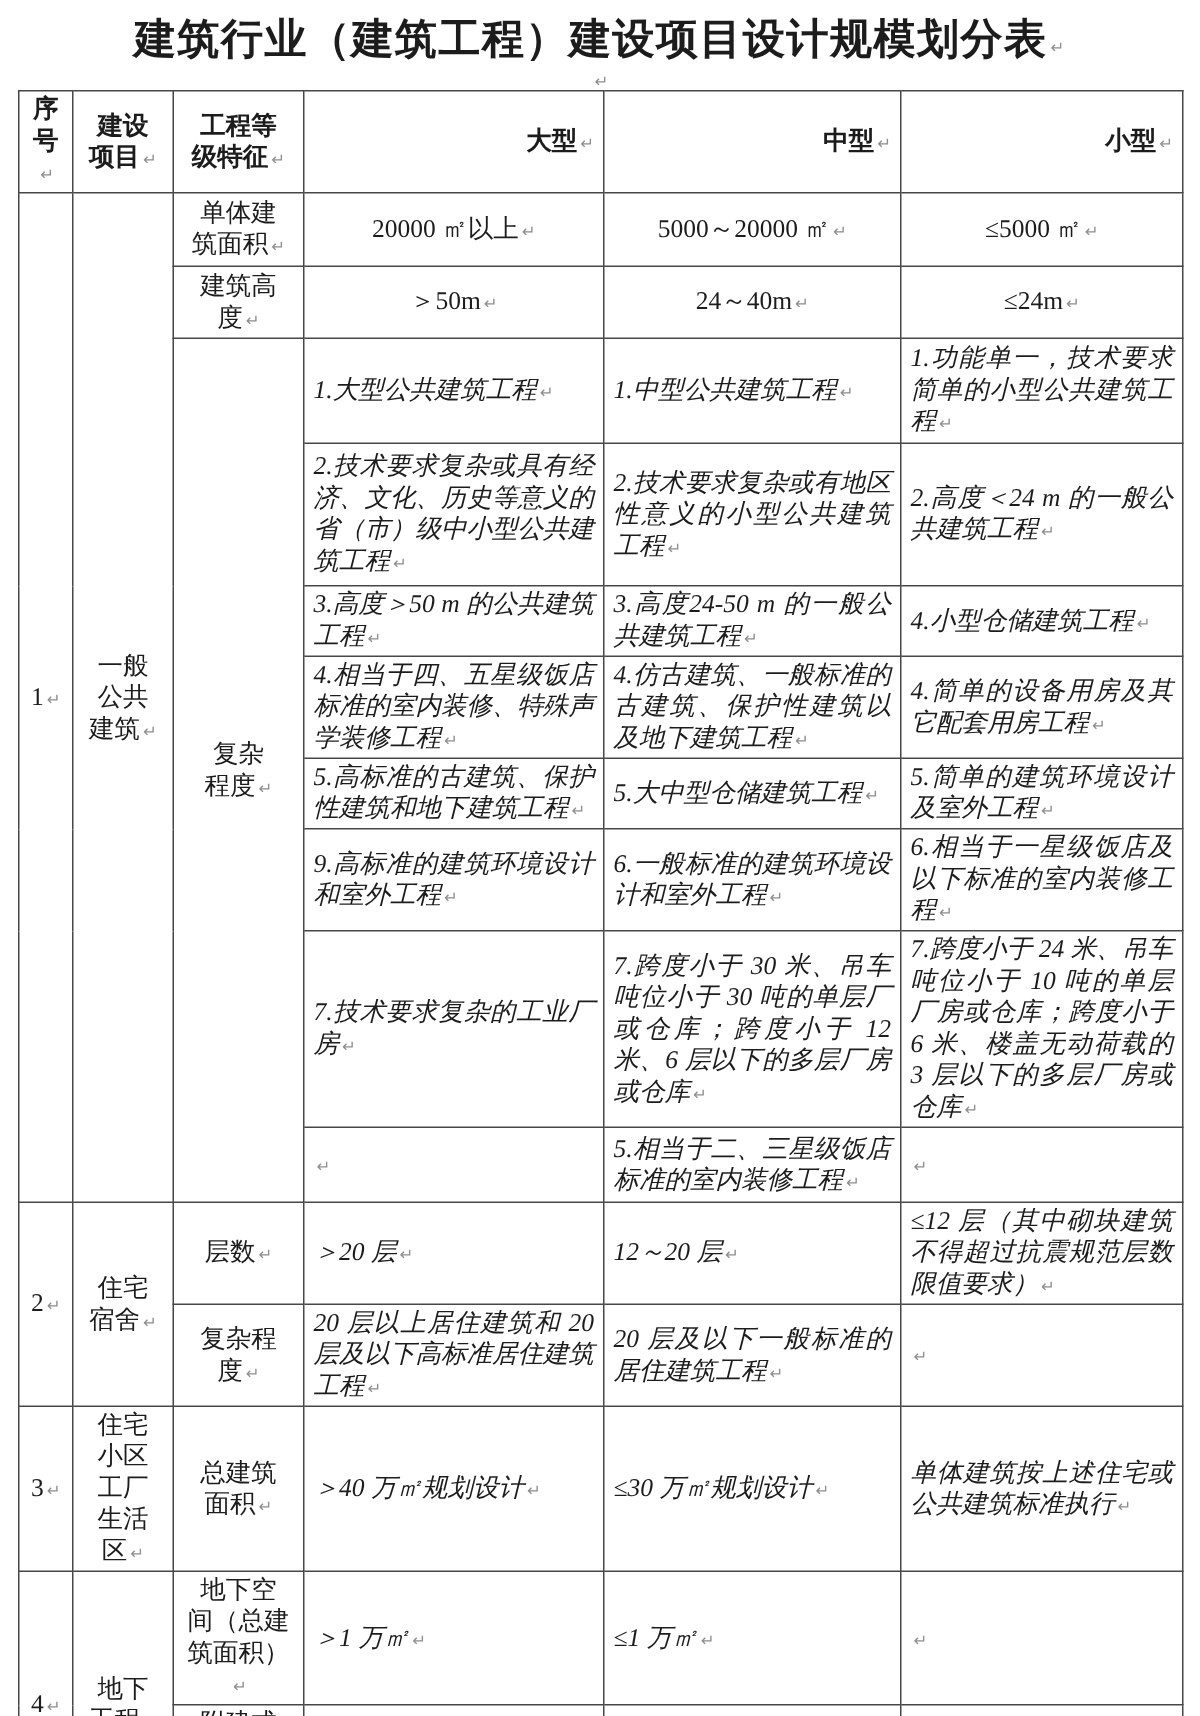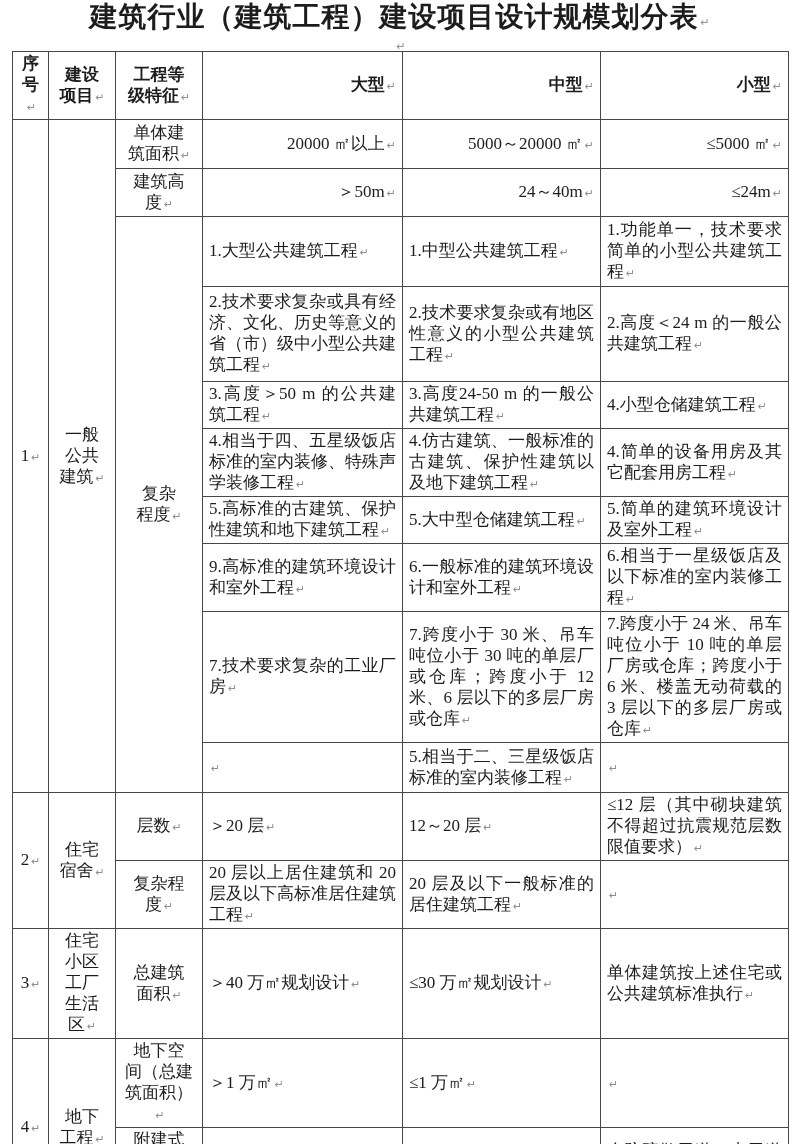--- a/index.html
+++ b/index.html
@@ -5,21 +5,21 @@
   html,body{margin:0;padding:0;}
   body{
     width:800px;height:1144px;overflow:hidden;background:#ffffff;
     font-family:"Liberation Serif","DejaVu Serif",serif;
     color:#1c1c1c;
   }
   .doc-title{
     text-align:center;
     font-size:28px;
     font-weight:bold;
-    padding-top:0;
+    padding-top:10px;
     letter-spacing:1px;
     line-height:34px;
   }
   
   .pm::after, td::after, th::after{
     content:"\21B5";
     color:#8f8f8f;
     font-size:11px;
     font-weight:normal;
     font-family:"DejaVu Sans",sans-serif;
@@ -36,22 +36,22 @@
     margin:2px 0 0 12px;
   }
   th,td{
     border:1px solid #474747;
     font-size:17px;
     line-height:21px;
     vertical-align:middle;
     padding:1px 6px;
   }
   th{font-weight:bold;text-align:right;}
-  .c{text-align:right;}
-  .j{text-align:justify;}
+  .c{text-align:center;}
+  .j{text-align:justify;font-style:italic;}
   .pre{white-space:pre-line;text-align:center;}
   td.no{padding:1px 2px;text-align:center;}
 </style>
 </head>
 <body>
 
 <div class="doc-title pm">建筑行业（建筑工程）建设项目设计规模划分表</div>
 <div class="stray-mark pm"></div>
 
 <table>

